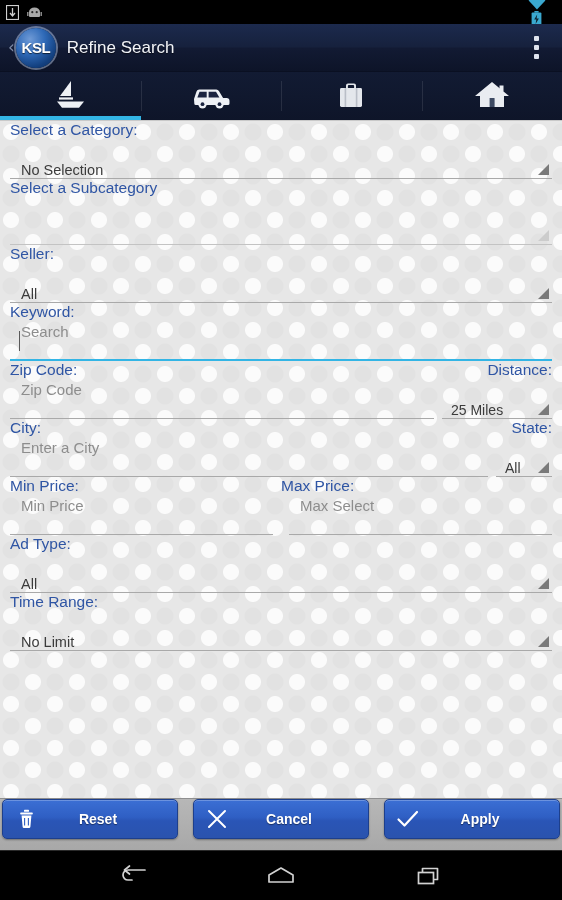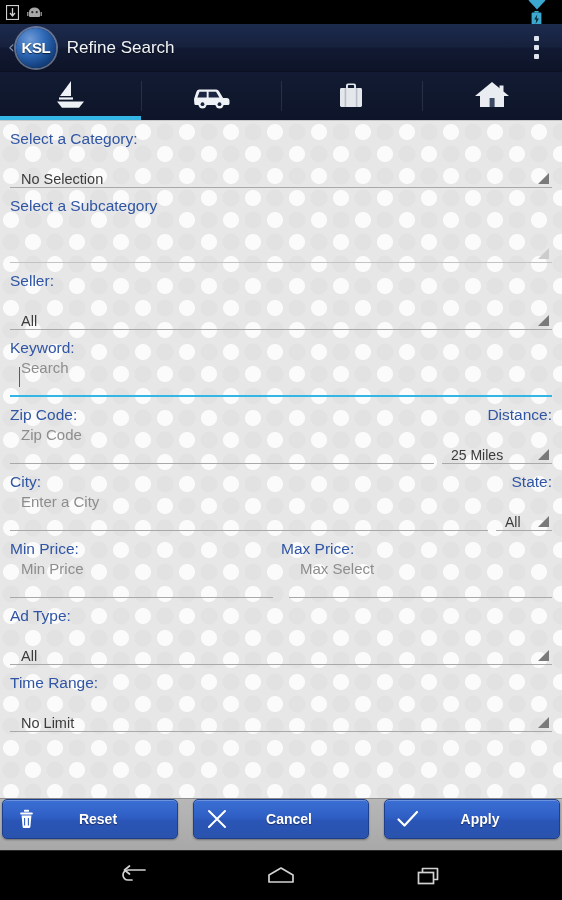--- a/index.html
+++ b/index.html
@@ -138,21 +138,20 @@
       radial-gradient(circle at 11px 33px, rgba(0,0,0,.018) 8px, rgba(0,0,0,0) 9px),
       radial-gradient(circle at 33px 11px, rgba(0,0,0,.018) 8px, rgba(0,0,0,0) 9px);
     background-size: 44px 44px, 44px 44px, 44px 44px, 44px 44px;
     padding: 0 10px;
     overflow: hidden;
   }
 
   .label {
     color: #2f55a4;
     font-size: 15.5px;
-    padding-top: 9px;
     padding-bottom: 2px;
     line-height: 18px;
     white-space: nowrap;
   }
 
   
   .spinner {
     position: relative;
     height: 38px;
     border-bottom: 1px solid #a9a9a9;

